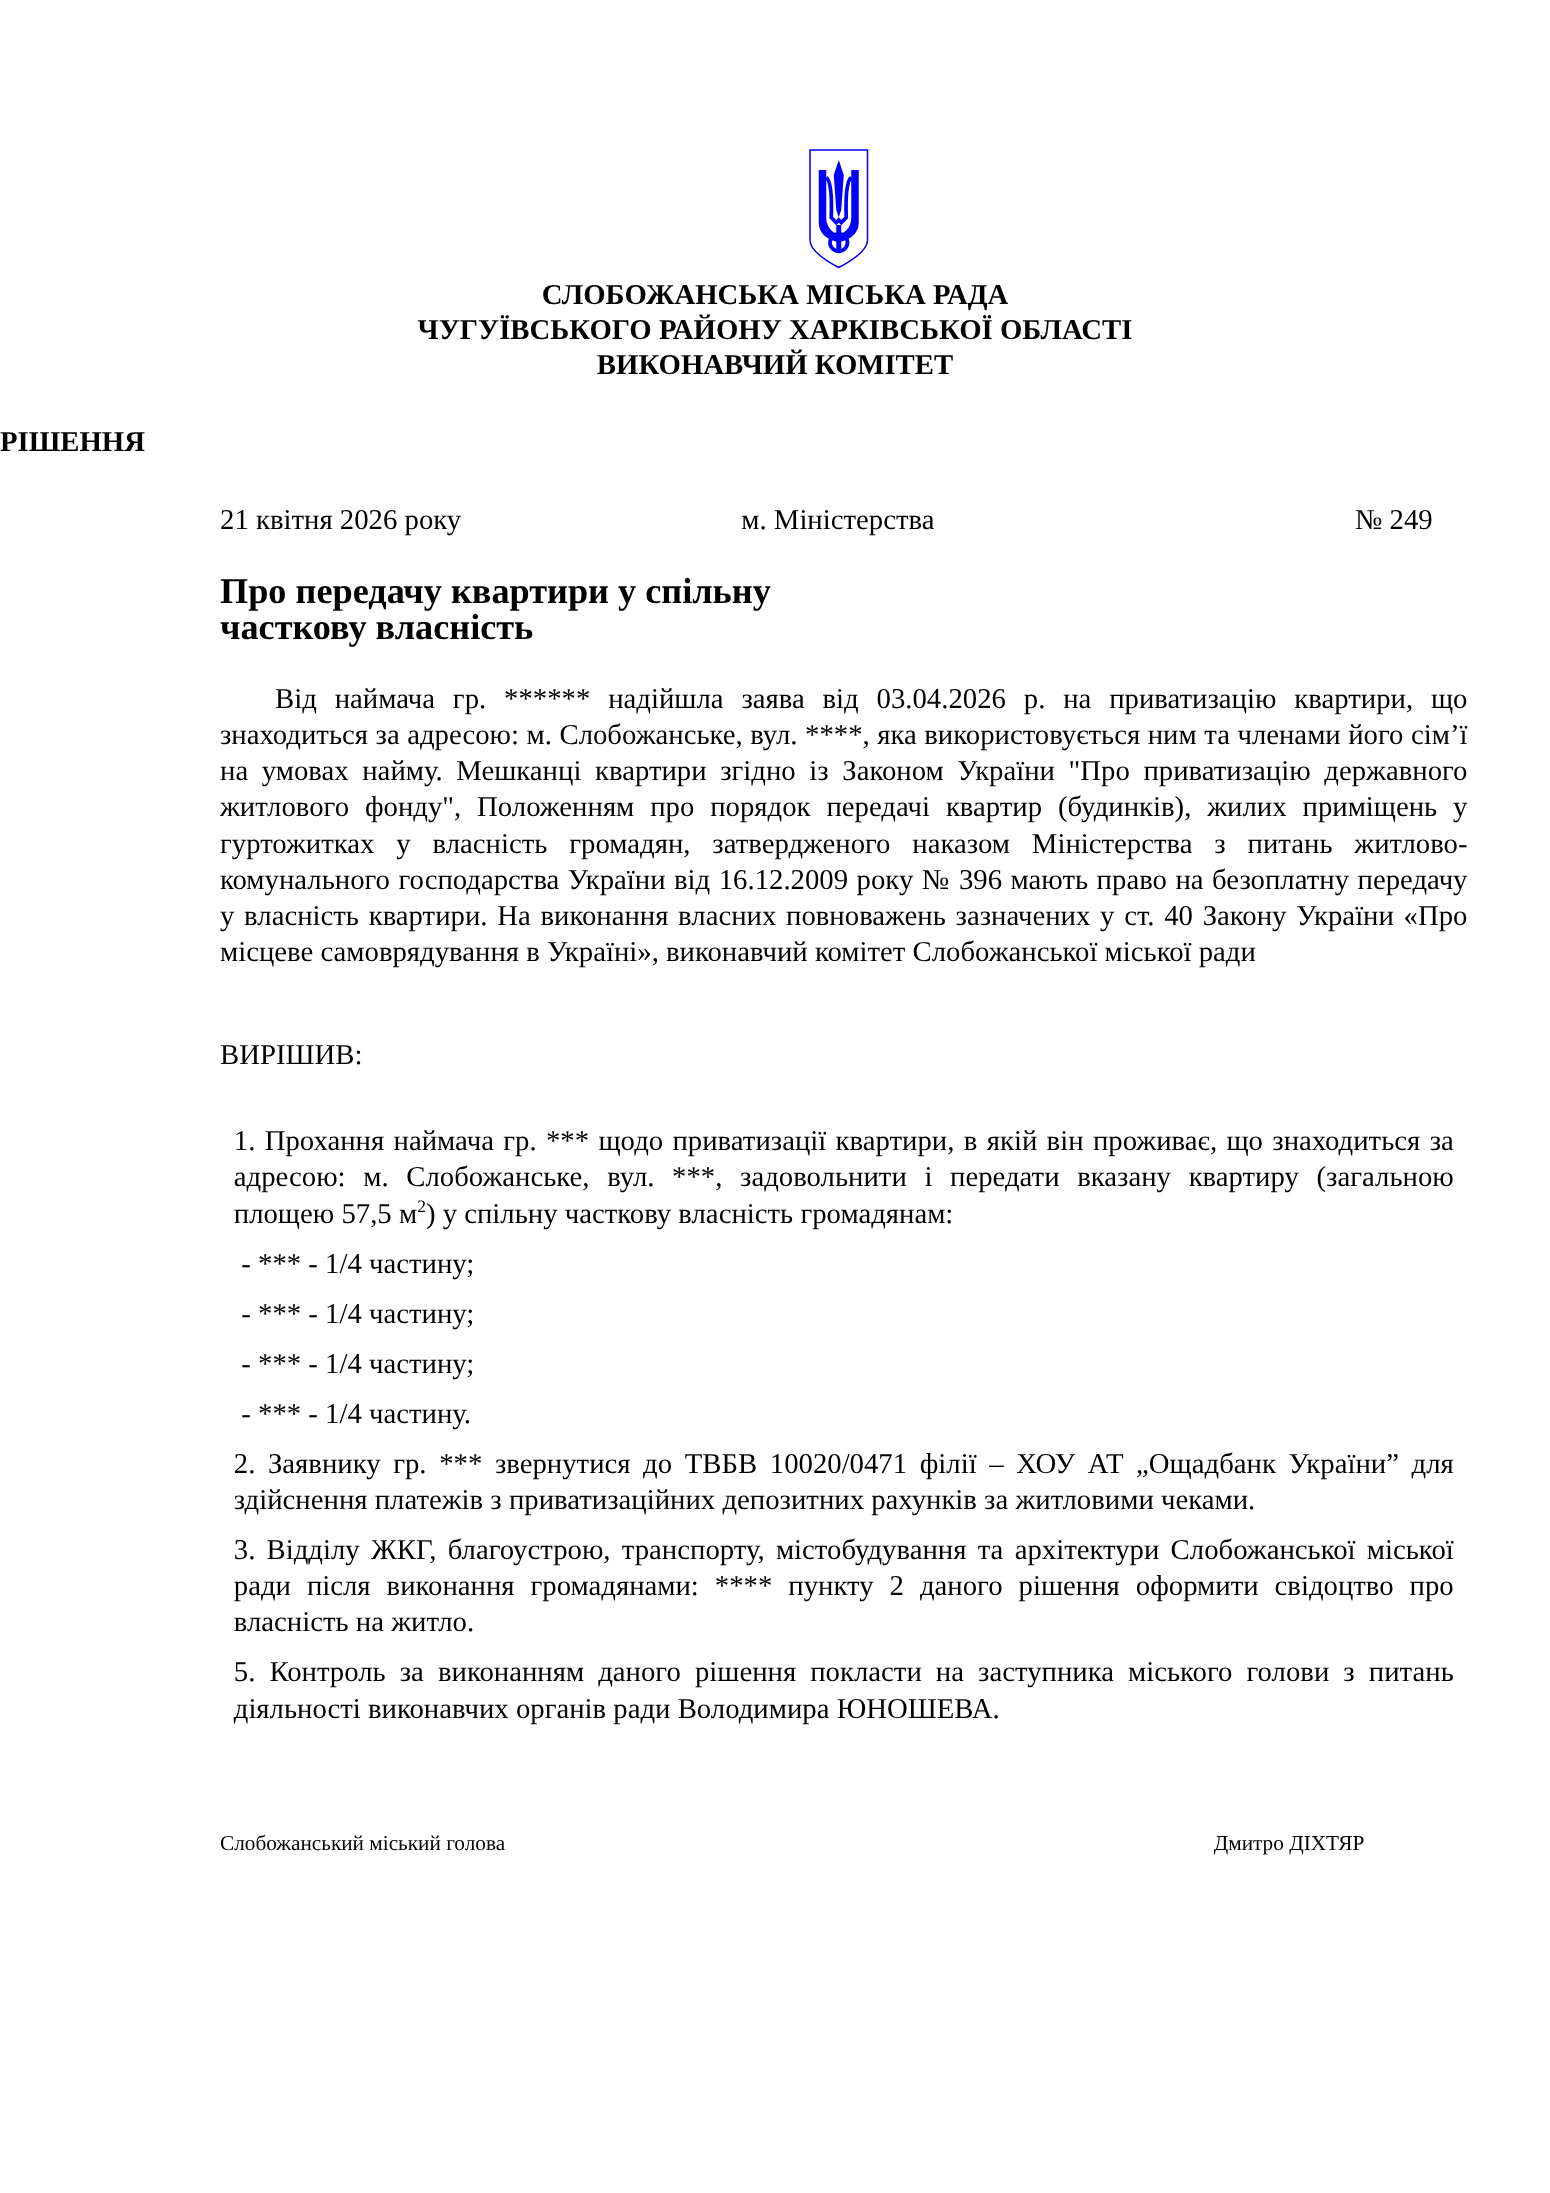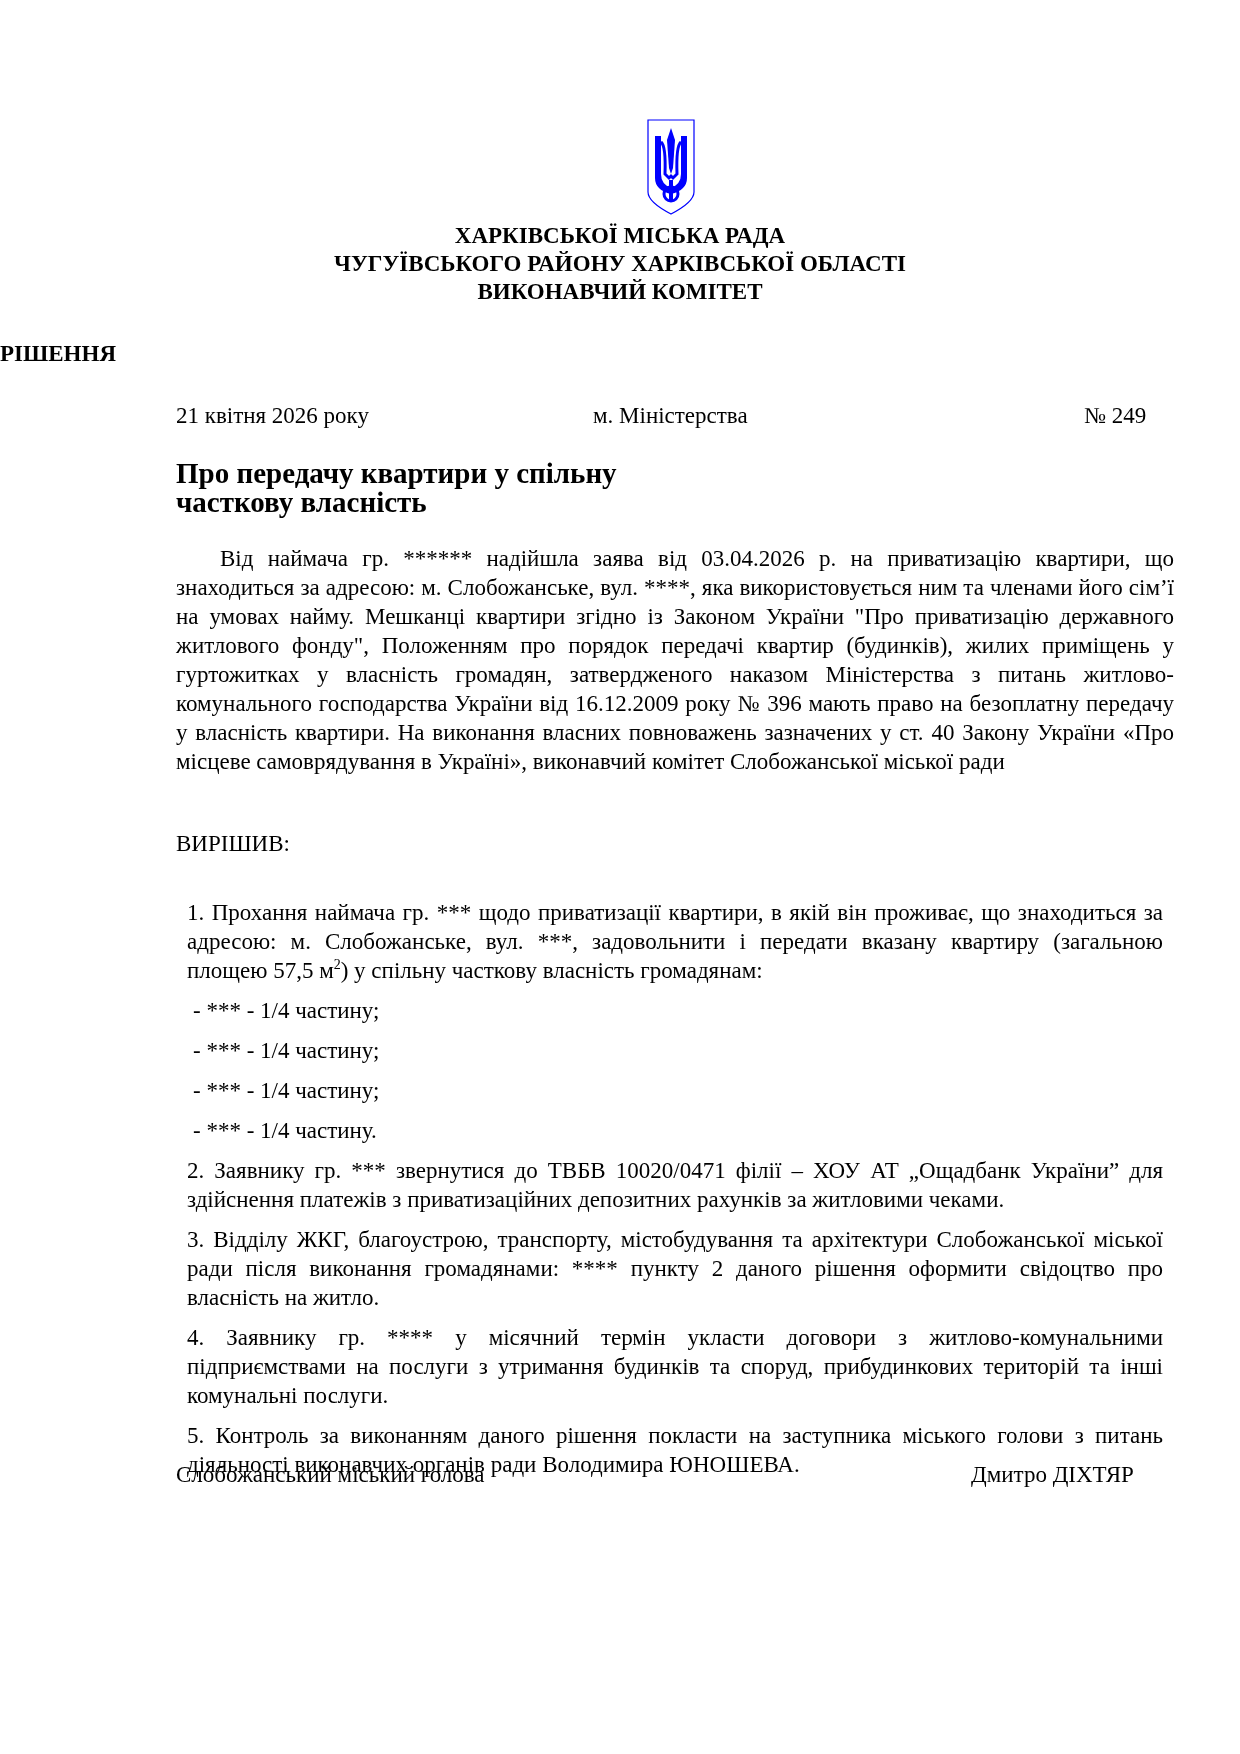--- a/index.html
+++ b/index.html
@@ -18,42 +18,42 @@
     .subject { position: absolute; left: 176px; top: 459px; font-weight: bold; font-size: 29px;
       line-height: 29px; }
     .body-block { position: absolute; left: 176px; width: 998px; font-size: 23px; line-height: 29px;
       text-align: justify; }
     .intro { top: 544px; text-indent: 44px; }
     .resolved { top: 829px; }
     .items { top: 887px; }
     .items p { margin: 11px; }
     .bullet { padding-left: 6px; text-align: left; }
     sup { font-size: 14px; line-height: 0; }
-    .signature { position: absolute; top: 1461px; font-size: 23px; line-height: 28px; }
+    .signature { position: absolute; top: 1461px; font-size: 17px; line-height: 28px; }
     .sig-title { left: 176px; }
     .sig-name { left: 971px; }
   </style>
 </head>
 <body>
 
 <div class="page">
 
   <div class="emblem">
     <svg width="50" height="98" viewBox="0 0 50 98" xmlns="http://www.w3.org/2000/svg">
       <path d="M2 2 H48 V74 Q48 84 25 96 Q2 84 2 74 Z" fill="none" stroke="#0000ff" stroke-width="1.2"></path>
       <path d="M25 10 L29 22 L27 50 L25 56 L23 50 L21 22 Z" fill="#0000ff"></path>
       <path d="M9 18 H15 V56 Q15 66 25 70 Q35 66 35 56 V18 H41 V60 Q41 72 25 76 Q9 72 9 60 Z" fill="#0000ff"></path>
       <path d="M15 24 Q20 28 19 56 L23 60 L25 58 L27 60 L31 56 Q30 28 35 24" fill="none" stroke="#0000ff" stroke-width="3"></path>
       <circle cx="25" cy="76" r="7" fill="none" stroke="#0000ff" stroke-width="3"></circle>
       <rect x="23" y="62" width="4" height="22" fill="#0000ff"></rect>
     </svg>
   </div>
 
   <div class="header">
-    <div>ХАРКІВСЬКОЇ МІСЬКА  РАДА</div>
+    <div>СЛОБОЖАНСЬКА МІСЬКА  РАДА</div>
     <div>ЧУГУЇВСЬКОГО РАЙОНУ ХАРКІВСЬКОЇ  ОБЛАСТІ</div>
     <div>ВИКОНАВЧИЙ КОМІТЕТ</div>
   </div>
 
   <div class="title">РІШЕННЯ</div>
 
   <div class="dateline date">21 квітня 2026 року</div>
   <div class="dateline city">м. Міністерства</div>
   <div class="dateline number">№ 249</div>
 
@@ -67,20 +67,19 @@
   <div class="body-block resolved">ВИРІШИВ:</div>
 
   <div class="body-block items">
     <p><span>1. Прохання наймача гр. *** щодо приватизації квартири, в якій він проживає, що знаходиться за адресою: м. Слобожанське, вул. ***, задовольнити і передати вказану квартиру (загальною площею 57,5 м</span><sup>2</sup><span>) у спільну часткову власність громадянам:</span></p>
     <p class="bullet"> -  *** - 1/4  частину;</p>
     <p class="bullet"> -  *** - 1/4  частину;</p>
     <p class="bullet"> -  *** - 1/4  частину;</p>
     <p class="bullet"> -  *** - 1/4  частину.</p>
     <p> 2. Заявнику гр. *** звернутися до ТВБВ 10020/0471 філії – ХОУ АТ „Ощадбанк України” для здійснення платежів з приватизаційних депозитних рахунків за житловими чеками.</p>
     <p>3. Відділу ЖКГ, благоустрою, транспорту, містобудування та архітектури Слобожанської міської ради після виконання громадянами: **** пункту 2  даного рішення оформити свідоцтво про власність на житло.</p>
-    <p>4. Заявнику  гр. **** у місячний термін укласти договори з житлово-комунальними підприємствами на послуги з утримання будинків та споруд, прибудинкових територій та інші комунальні послуги.</p>
     <p>5. Контроль за виконанням даного рішення покласти на заступника міського голови з питань діяльності  виконавчих органів ради Володимира ЮНОШЕВА.</p>
   </div>
 
   <div class="signature sig-title">Слобожанський міський голова</div>
   <div class="signature sig-name">Дмитро ДІХТЯР</div>
 
 </div>
 
 </body></html>

